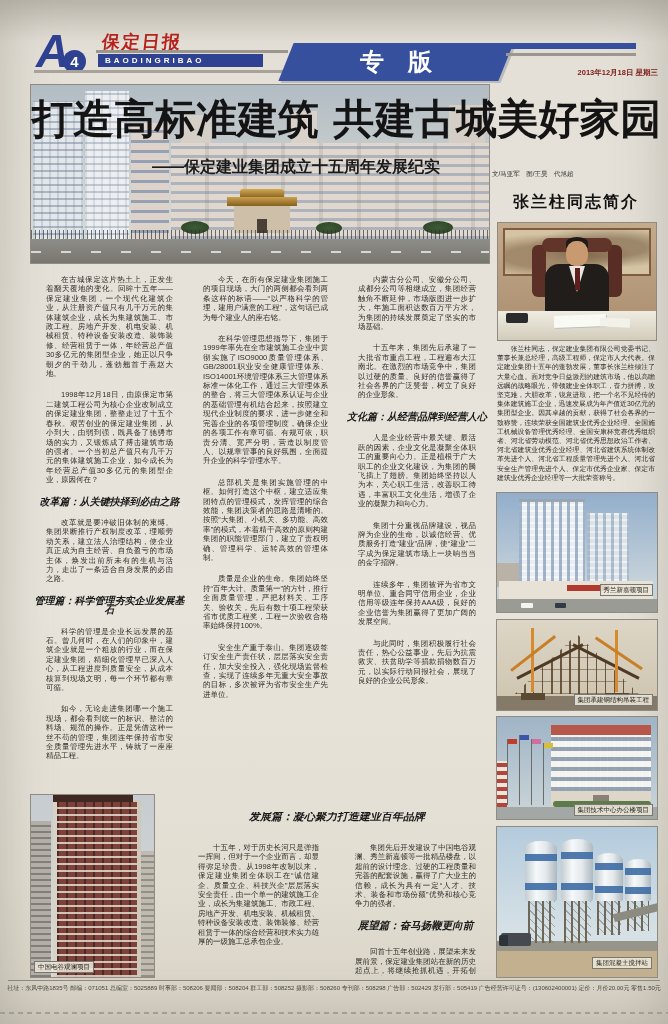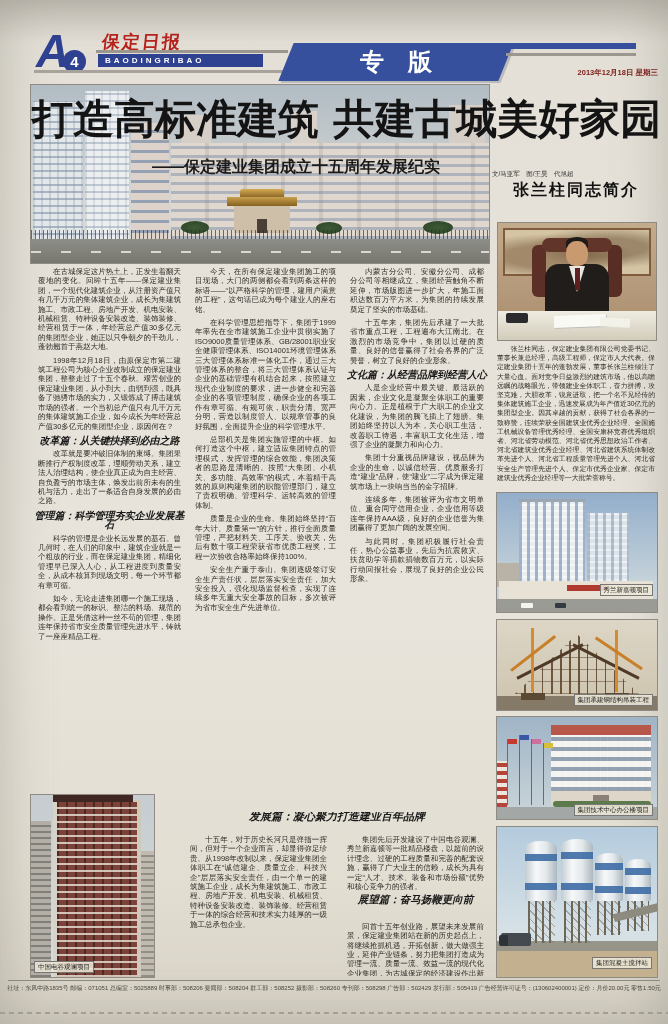--- a/index.html
+++ b/index.html
@@ -29,34 +29,34 @@
   .date{left:498px;top:68px;width:160px;text-align:right;font-size:7.5px;font-weight:bold;color:#7a1a14;}
 
   
   .headline{left:32px;top:92px;width:608px;margin:0;font-size:41px;font-weight:900;color:#141414;
             white-space:nowrap;letter-spacing:0;font-family:"DejaVu Sans","Liberation Sans",sans-serif;}
   .subtitle{left:104px;top:157px;width:384px;text-align:center;font-size:16px;font-weight:bold;color:#1b1b1b;}
   .byline{left:492px;top:170px;width:170px;font-size:6.5px;color:#333;}
 
   
   .col{font-size:7.5px;line-height:9.4px;color:#2e2c28;text-align:justify;overflow:hidden;}
-  .col p,.band p{margin:4px;text-indent:2em;}
+  .col p,.band p{margin:12px;text-indent:2em;}
   .col1{left:34px;top:263px;width:151px;height:527px;}
   .col2{left:191px;top:263px;width:149px;height:546px;}
   .col3{left:346px;top:263px;width:142px;height:546px;}
   .sec{font-size:10px;font-weight:bold;text-align:center;margin:5px 0 4px;color:#191919;font-style:italic;}
   .band{left:186px;top:812px;width:302px;height:164px;font-size:7.5px;line-height:9.4px;color:#2e2c28;text-align:justify;overflow:hidden;}
   .band .sec-main{font-size:11px;margin:0 0 3px;}
   .subcol{position:absolute;top:19px;width:145px;height:145px;overflow:hidden;}
   .subcol-a{left:0;}
   .subcol-b{left:157px;}
   .sec-outlook{font-size:10.5px;margin:4px 0 17px;}
 
   
-  .profile-title{left:497px;top:180px;width:158px;text-align:center;font-size:16px;font-weight:bold;color:#111;letter-spacing:2px;}
+  .profile-title{left:497px;top:192px;width:158px;text-align:center;font-size:16px;font-weight:bold;color:#111;letter-spacing:2px;}
   .profile-bio{left:497px;top:344px;width:158px;height:147px;font-size:6.8px;line-height:9.2px;
                color:#2e2c28;text-align:justify;overflow:hidden;text-indent:2em;}
 
   
   .photo{overflow:hidden;border:1px solid #8f8b82;}
   .photo>div{position:absolute;}
   .cap{position:absolute;background:rgba(236,230,214,.88);color:#222;font-size:6.5px;line-height:1;
        padding:2px 3px;border:1px solid #777;white-space:nowrap;z-index:5;}
 
   .photo-main{left:30px;top:84px;width:458px;height:178px;}

